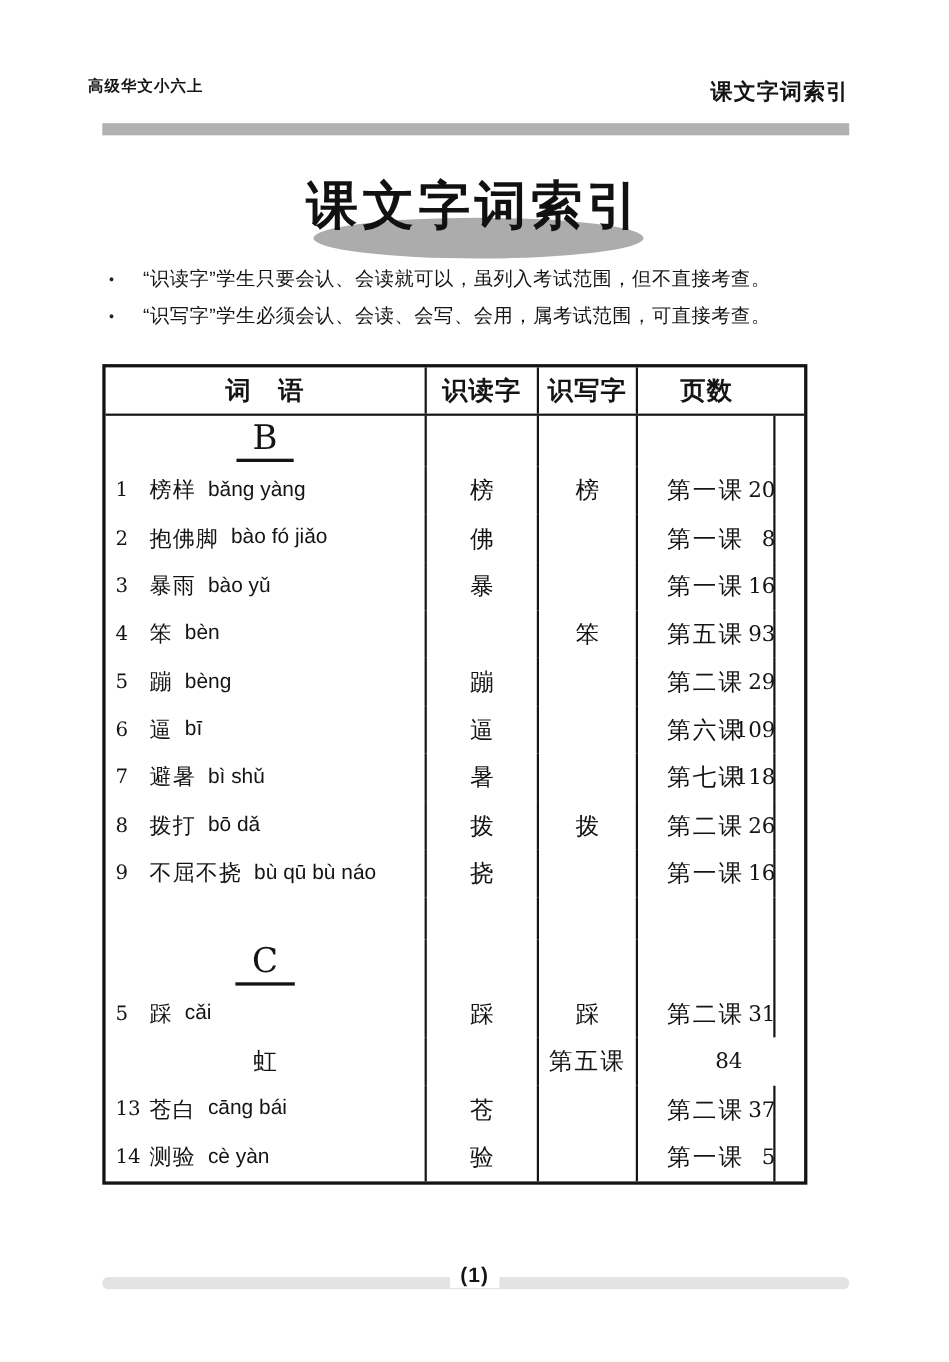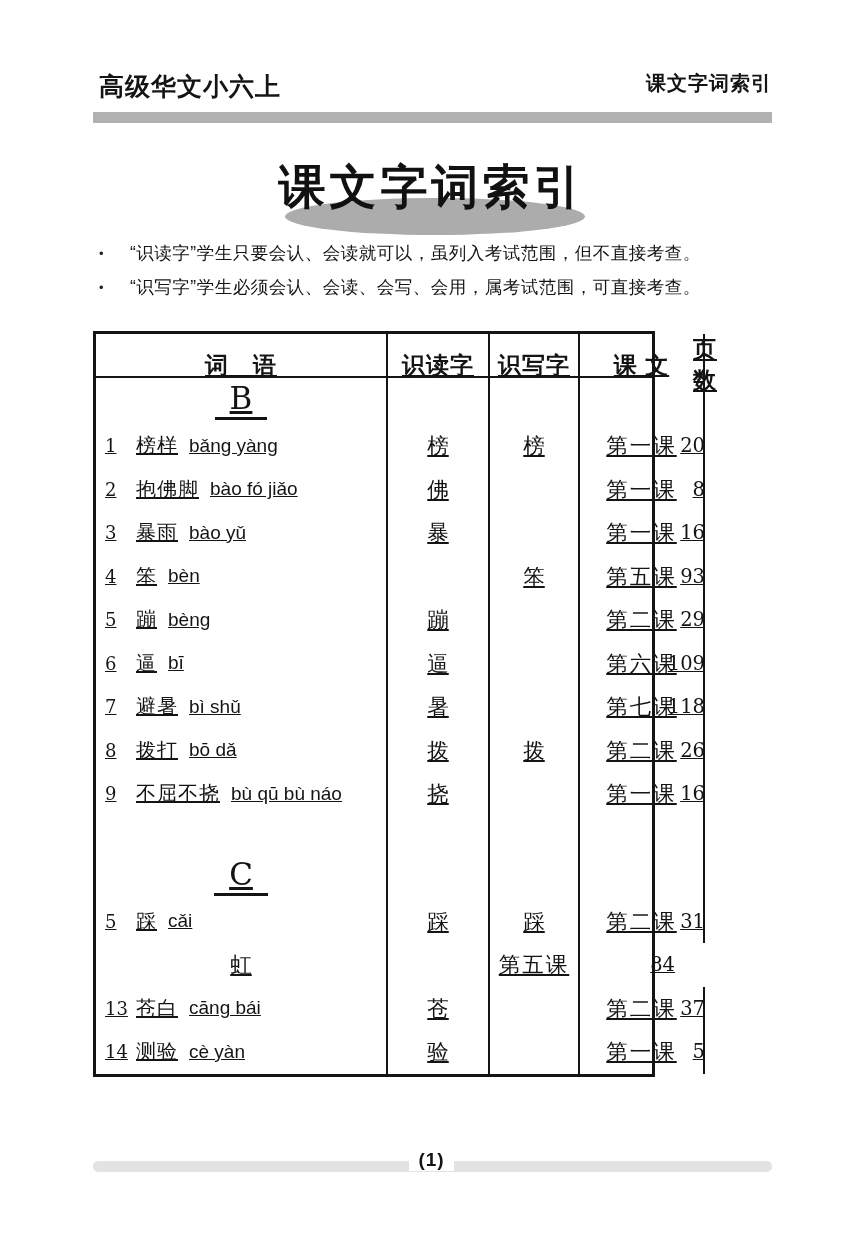--- a/index.html
+++ b/index.html
@@ -9,22 +9,22 @@
     width: 863px;
     height: 1238px;
     background: #ffffff;
     color: #141414;
     font-family: "Liberation Sans", sans-serif;
     overflow: hidden;
   }
 
   
   .hdr-left {
-    position: absolute; left: 99px; top: 70px;
-    font-size: 25px; font-weight: bold; letter-spacing: 1px;
+    position: absolute; left: 80px; top: 70px;
+    font-size: 14px; font-weight: bold; letter-spacing: 1px;
   }
   .hdr-right {
     position: absolute; right: 91px; top: 70px;
     font-size: 20px; font-weight: bold; letter-spacing: 1px;
   }
   .topbar {
     position: absolute; left: 93px; top: 112px;
     width: 679px; height: 11px; background: #b1b1b1;
   }
 
@@ -45,21 +45,21 @@
   }
 
   
   .notes { position: absolute; left: 99px; top: 236px; }
   .note-line { display: flex; align-items: center; height: 34px; font-size: 17.5px; letter-spacing: 0.5px; }
   .bullet { width: 31px; font-size: 13px; color: #222; flex: none; }
 
   
   .vtable {
     position: absolute; left: 93px; top: 331px;
-    width: 562px; border: 3px solid #141414; background: #fff; text-decoration: underline;
+    width: 641px; border: 3px solid #141414; background: #fff;
   }
   .trow { display: grid; grid-template-columns: 292px 102px 90px 125px 1fr; }
   .cell { border-right: 2px solid #141414; min-width: 0; }
   .cell:last-child { border-right: none; }
 
   .thead { height: 44px; border-bottom: 2px solid #141414; }
   .th {
     display: flex; align-items: center; justify-content: center;
     font-weight: bold; font-size: 23px; letter-spacing: 1px;
   }
@@ -133,21 +133,20 @@
       <span>“识写字”学生必须会认、会读、会写、会用，属考试范围，可直接考查。</span>
     </div>
   </div>
 
   <div class="vtable">
 
     <div class="trow thead">
       <div class="cell th">词　语</div>
       <div class="cell th">识读字</div>
       <div class="cell th">识写字</div>
-      <div class="cell th">课 文</div>
       <div class="cell th">页数</div>
     </div>
 
     <div class="trow rlabel">
       <div class="cell label-cell">
           <span class="section-letter">B</span>
         </div>
       <div class="cell"></div>
         <div class="cell"></div>
         <div class="cell"></div>

